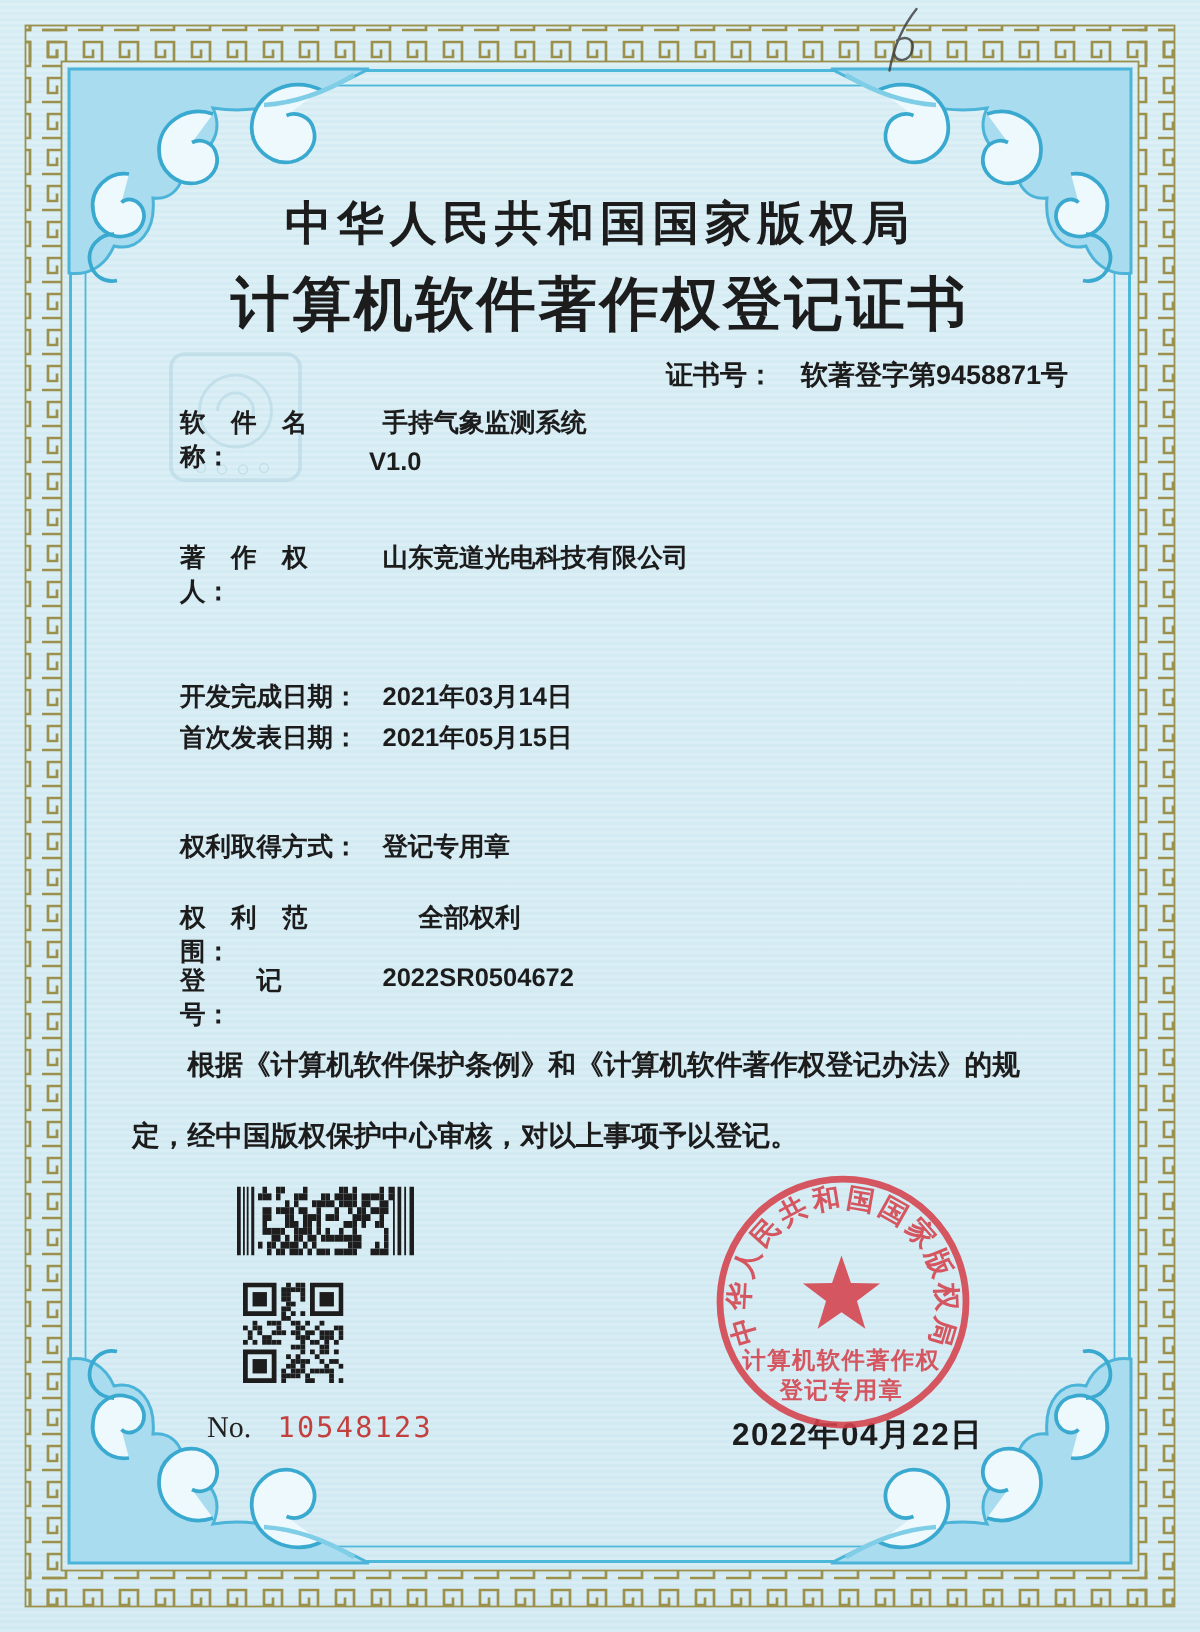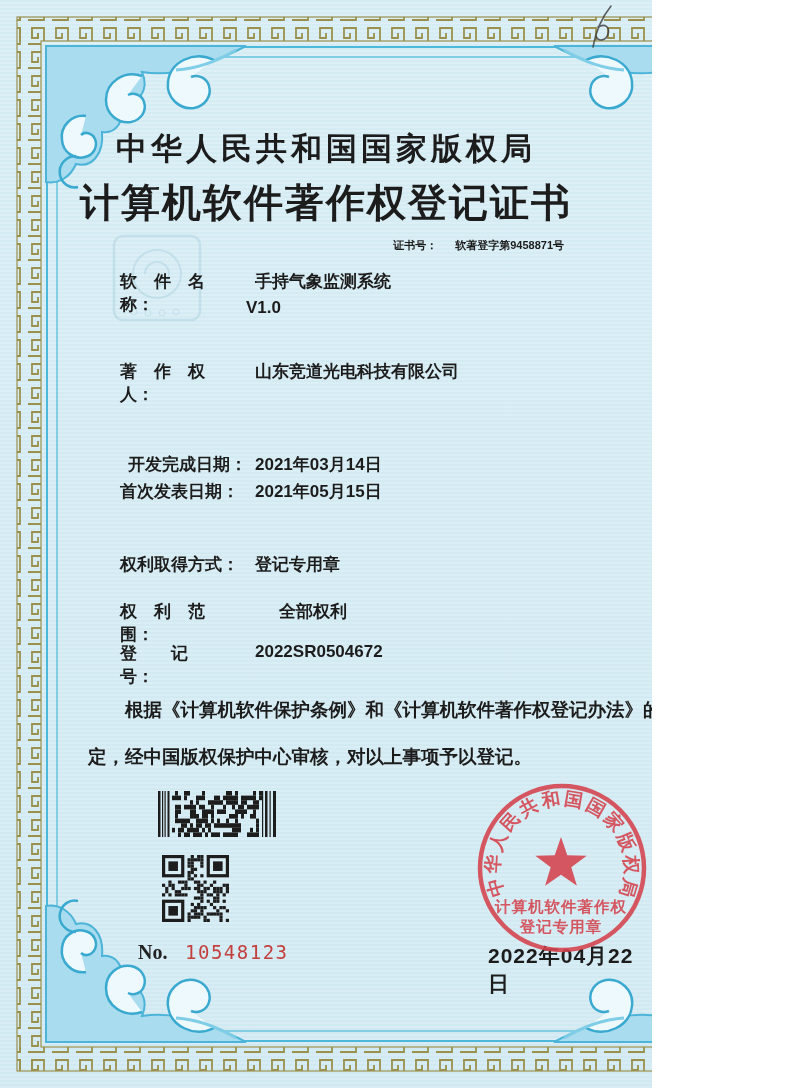--- a/index.html
+++ b/index.html
@@ -1,41 +1,41 @@
 <!DOCTYPE html>
 <html><head>
 <meta charset="utf-8">
 <style>
   html,body{margin:0;padding:0;}
   .page{
-    position:relative;width:652px;height:1088px;overflow:hidden;
+    position:relative;width:800px;height:1088px;overflow:hidden;
     background-image:
       repeating-linear-gradient(0deg, rgba(255,255,255,.05) 0 2px, rgba(150,200,215,.07) 2px 4px),
       linear-gradient(#dbeff6,#d5ebf3);
     background-color:#d8ecf3;
     font-family:"Liberation Sans", sans-serif;
     color:#1c1c1c;
   }
   .deco{position:absolute;left:0;top:0;z-index:0;}
   .layer{position:absolute;z-index:1;}
   .title1{left:0;top:128px;width:100%;text-align:center;font-size:31px;font-weight:700;
     letter-spacing:4px;font-family:"Liberation Serif", serif;}
   .title2{left:0;top:176px;width:100%;text-align:center;font-size:39px;font-weight:700;
     letter-spacing:2px;font-family:Liberation Sans, sans-serif;}
-  .certno{right:88px;top:238px;font-size:11px;font-weight:700;}
+  .certno{right:88px;top:238px;font-size:18px;font-weight:700;}
   .certno .gap{display:inline-block;width:18px;}
   .frow{left:120px;display:flex;font-size:17px;font-weight:700;}
   .frow .lbl{width:135px;flex:0 0 135px;}
   .frow .val{white-space:nowrap;}
   .r1{top:270px;} .r1b{left:246px;top:298px;font-size:17px;font-weight:700;}
-  .r2{top:360px;justify-content:flex-end;} .r3{top:453px;text-align:center;} .r4{top:480px;} .r5{top:553px;} .r6{top:600px;gap:24px;} .r7{top:642px;}
+  .r2{top:360px;justify-content:flex-end;} .r3{top:453px;} .r4{top:480px;} .r5{top:553px;} .r6{top:600px;gap:24px;} .r7{top:642px;}
   .statement{left:88px;top:686px;width:626px;font-size:18.5px;line-height:47px;
     font-weight:600;text-indent:2em;margin:0;}
   .noline{left:138px;top:941px;font-size:20px;}
-  .noline .no{font-family:"Liberation Serif", serif;font-weight:700;color:#222;}
+  .noline .no{font-family:"Liberation Serif", serif;font-weight:400;color:#222;}
   .noline .num{font-family:"DejaVu Sans Mono", monospace;font-size:19px;color:#c4403e;
     letter-spacing:1.5px;margin-left:12px;margin-top:12px;}
   .issued{left:488px;top:942px;font-size:21px;font-weight:700;letter-spacing:1px;z-index:1;}
   .sealsvg{position:absolute;left:0;top:0;z-index:2;pointer-events:none;}
   .codesvg{position:absolute;z-index:1;}
   .bc{left:158px;top:791px;} .qr{left:162px;top:855px;}
 </style>
 </head>
 <body>
 

